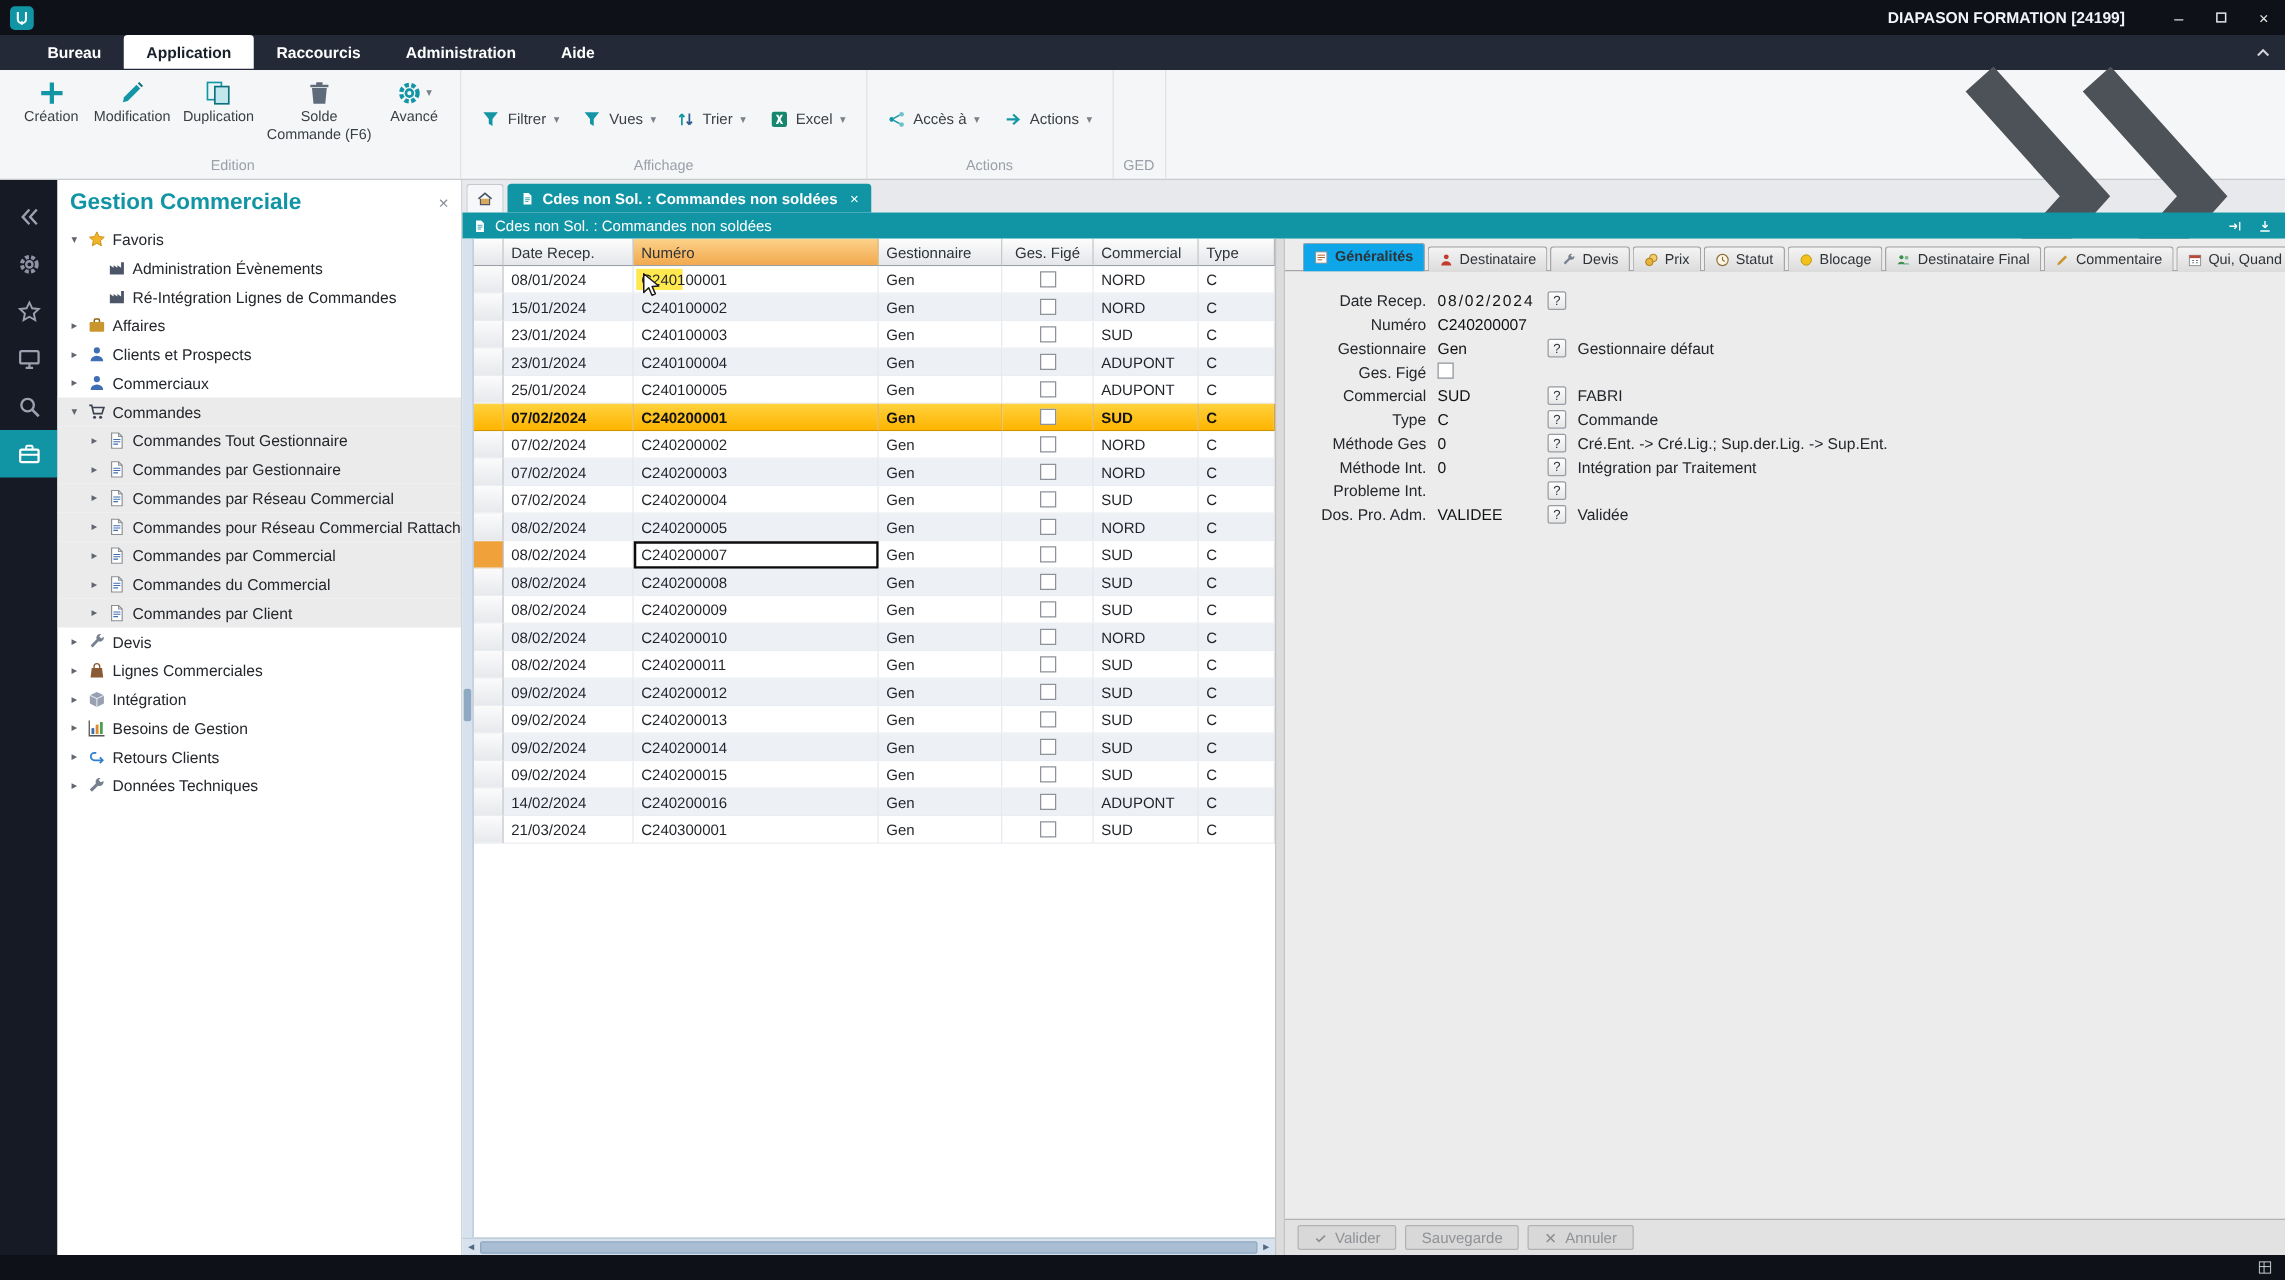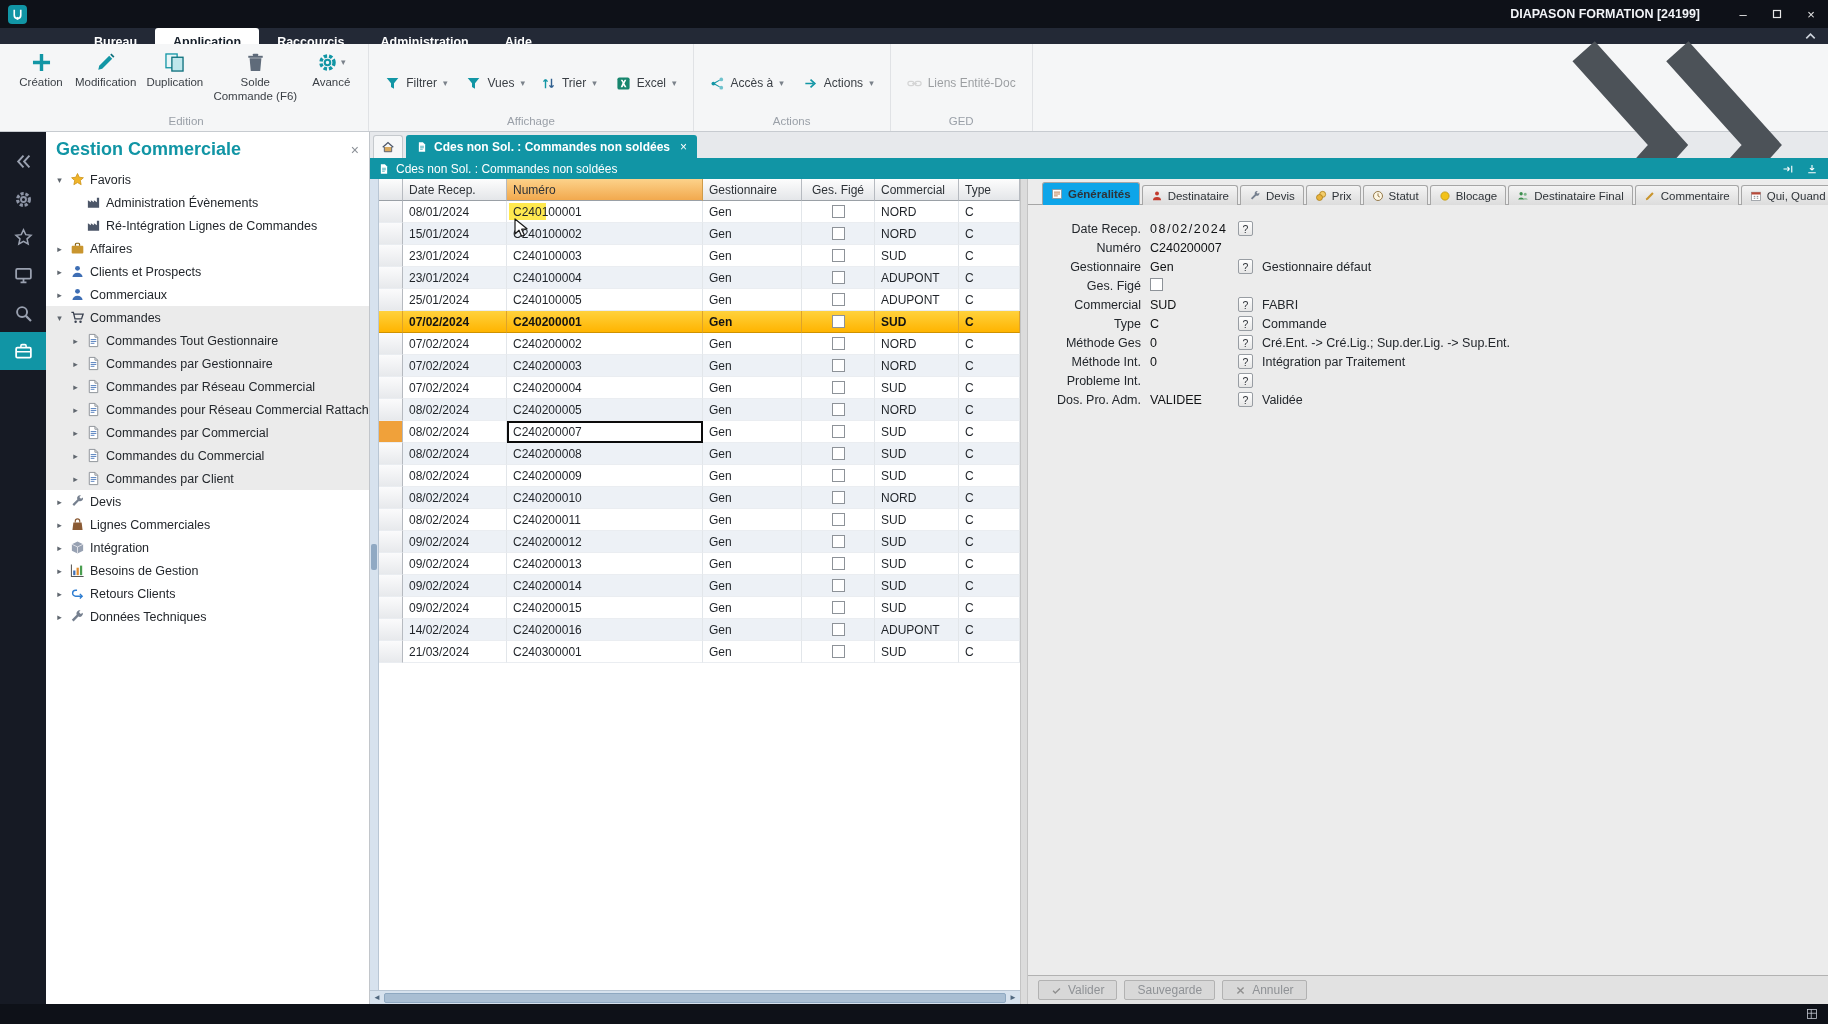--- a/index.html
+++ b/index.html
@@ -5,21 +5,21 @@
   *{box-sizing:border-box;margin:0;padding:0}
   html,body{width:1828px;height:1024px;overflow:hidden}
   body{font-family:"Liberation Sans","DejaVu Sans",sans-serif;font-size:12.5px;background:#0e1118}
   .app{width:1828px;height:1024px;display:flex;flex-direction:column;position:relative;background:#fff}
   .titlebar{height:28px;background:var(--titlebar-bg,#0e1118);display:flex;align-items:center;color:#fff;flex:0 0 auto;padding-left:8px}
   .logo{width:19px;height:19px;border-radius:4px;background:var(--accent,#1195a5);display:flex;align-items:center;justify-content:center}
   .logo svg{width:13px;height:13px}
   .tb-title{margin-left:auto;font-weight:bold;font-size:12.5px;color:#f2f4f8}
   .win-controls{display:flex;margin-left:26px;height:100%}
   .win-btn{width:34px;height:100%;display:flex;align-items:center;justify-content:center;color:#e8e8e8;font-size:13px}
-  .menubar{height:16px;background:var(--menubar-bg,#232936);display:flex;flex:0 0 auto;padding-left:76px}
+  .menubar{height:28px;background:var(--menubar-bg,#232936);display:flex;flex:0 0 auto;padding-left:20px}
   .menu-tabs{display:flex;height:100%}
   .menu-tab{display:flex;align-items:center;height:27px;padding:0 18px;font-size:12.5px;font-weight:bold;color:#fff}
   .menu-tab.active{background:#fff;color:#17202b;border-radius:3px 3px 0 0}
   .ribbon-collapse{margin-left:auto;margin-right:10px;align-self:center;width:15px;height:15px;display:inline-flex}
   .ribbon{height:88px;background:#f5f6f7;border-bottom:1px solid #c7cbd0;display:flex;flex:0 0 auto;padding-left:4px}
   .rgroup{display:flex;flex-direction:column;border-right:1px solid #e0e2e5;padding:2px 8px 1px}
   .rbody{flex:1;display:flex}
   .rlabel{font-size:11.5px;color:#9aa0a8;text-align:center;padding:2px 0 3px}
   .rbtn-big{min-width:58px;max-width:94px;display:flex;flex-direction:column;align-items:center;padding:4px 5px 0;gap:2px}
   .icrow{display:flex;align-items:center;gap:3px;height:24px}
@@ -287,32 +287,20 @@
               </span>
               <span>Actions</span>
               <span class="caret">▾</span>
             </div>
           </div>
         </div>
         <div class="rlabel">Actions</div>
       </div>
       <div class="rgroup">
         <div class="rbody">
-          <div class="rcol">
-            <div class="rbtn-small rdisabled">
-              <span class="icon ">
-                <svg viewBox="0 0 16 16">
-                  <rect x="1" y="5.8" width="6.4" height="4.4" rx="2.2" stroke="#b0b0b0" stroke-width="1.3" fill="none"></rect>
-                  <rect x="8.6" y="5.8" width="6.4" height="4.4" rx="2.2" stroke="#b0b0b0" stroke-width="1.3" fill="none"></rect>
-                  <path d="M5.5 8h5" stroke="#b0b0b0" stroke-width="1.3"></path>
-                </svg>
-              </span>
-              <span>Liens Entité-Doc</span>
-            </div>
-          </div>
         </div>
         <div class="rlabel">GED</div>
       </div>
     </div>
 
   <div class="main">
     <div class="rail">
         <div class="rail-item">
           <span class="icon ">
             <svg viewBox="0 0 16 16">

